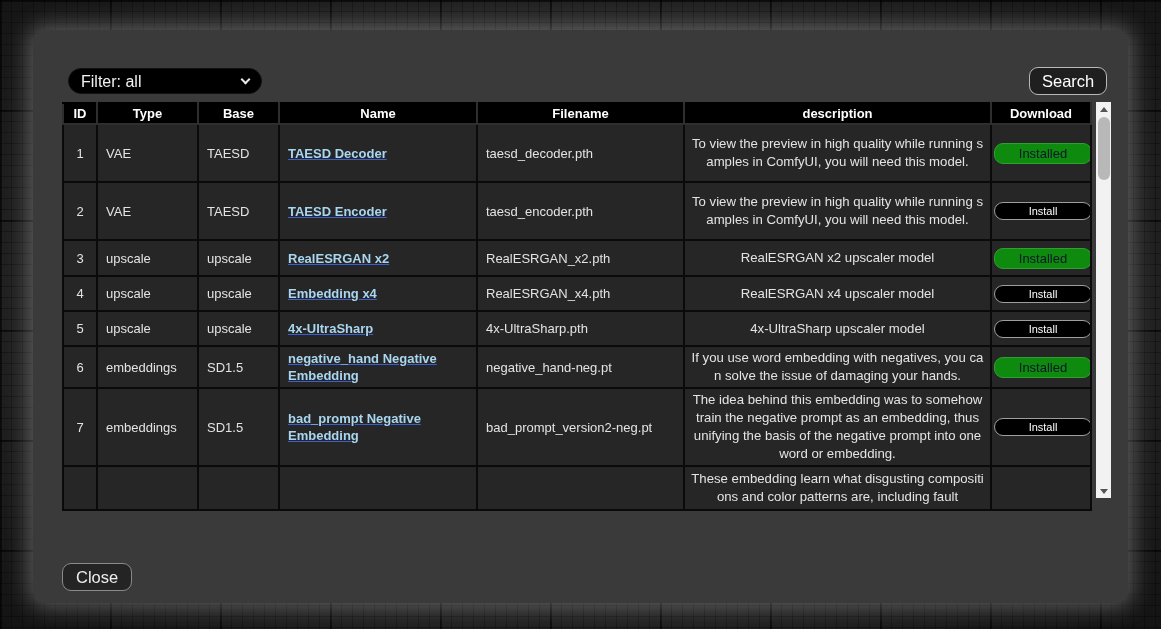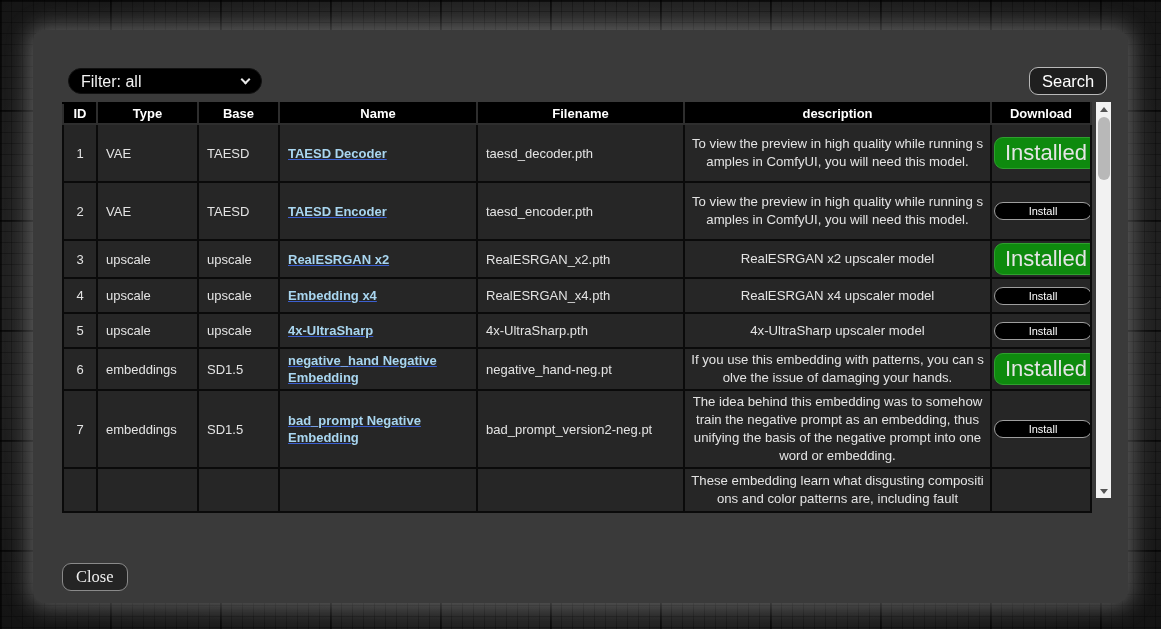--- a/index.html
+++ b/index.html
@@ -81,22 +81,22 @@
   tbody tr:nth-child(8) { height: 44px; }
   .c-id { text-align: center; padding: 2px 2px; }
   .c-desc { word-break: break-all; line-height: 18px; padding: 2px 6px; font-size: 13.2px; text-align: center; }
   .c-name { line-height: 17px; }
   .model-link {
     color: #a9d6f0; font-weight: bold; text-decoration: underline;
     text-decoration-color: #3b5fd0; font-size: 13px;
   }
   .c-dl { text-align: center; padding: 2px 2px; }
   .btn-installed {
-    background: #0e8a0e; color: #e5e5e5; border: 1px solid #2fa02f; border-radius: 9px;
-    font-size: 22px; padding: 2px 10px; min-width: 98px; font-family: inherit; cursor: pointer;
+    background: #0e8a0e; color: #0f172a; border: 1px solid #2fa02f; border-radius: 9px;
+    font-size: 13px; padding: 2px 10px; min-width: 98px; font-family: inherit; cursor: pointer;
   }
   .btn-install {
     background: #000; color: #fff; border: 1px solid #9e9e9e; border-radius: 9px;
     font-size: 11px; padding: 2px 10px; min-width: 98px; font-family: inherit; cursor: pointer;
   }
 
   
   .scrollbar {
     position: absolute; right: 0; top: 0; width: 15px; height: 396px;
     background: #f2f2f2; border-radius: 1px;
@@ -110,21 +110,21 @@
   .sb-arrow-down { width: 0; height: 0; border-left: 4px solid transparent;
     border-right: 4px solid transparent; border-top: 5px solid #555; }
   .sb-thumb {
     position: absolute; left: 1.5px; top: 15px; width: 12px; height: 63px;
     background: #b8b8b8; border-radius: 6px;
   }
 
   .close-btn {
     position: absolute; left: 29px; top: 533px; height: 28px; padding: 0 13px;
     background: #242424; color: #eee; border: 1px solid #8a8a8a; border-radius: 9px;
-    font-size: 16.5px; font-family: Liberation Serif, serif; cursor: pointer;
+    font-size: 16.5px; font-family: Liberation Sans, sans-serif; cursor: pointer;
   }
 </style>
 </head>
 <body>
 
 <div class="canvas"></div>
 <div class="vignette"></div>
 
 <div class="modal">
 
@@ -219,21 +219,21 @@
   </tr>
 
   <tr>
     <td class="c-id">6</td>
     <td class="c-type">embeddings</td>
     <td class="c-base">SD1.5</td>
     <td class="c-name">
       <a href="#" class="model-link">negative_hand Negative Embedding</a>
     </td>
     <td class="c-file">negative_hand-neg.pt</td>
-    <td class="c-desc">If you use this embedding with patterns, you can solve the issue of damaging your hands.</td>
+    <td class="c-desc">If you use word embedding with negatives, you can solve the issue of damaging your hands.</td>
     <td class="c-dl"><button class="btn-installed">Installed</button></td>
   </tr>
 
   <tr>
     <td class="c-id">7</td>
     <td class="c-type">embeddings</td>
     <td class="c-base">SD1.5</td>
     <td class="c-name">
       <a href="#" class="model-link">bad_prompt Negative Embedding</a>
     </td>

